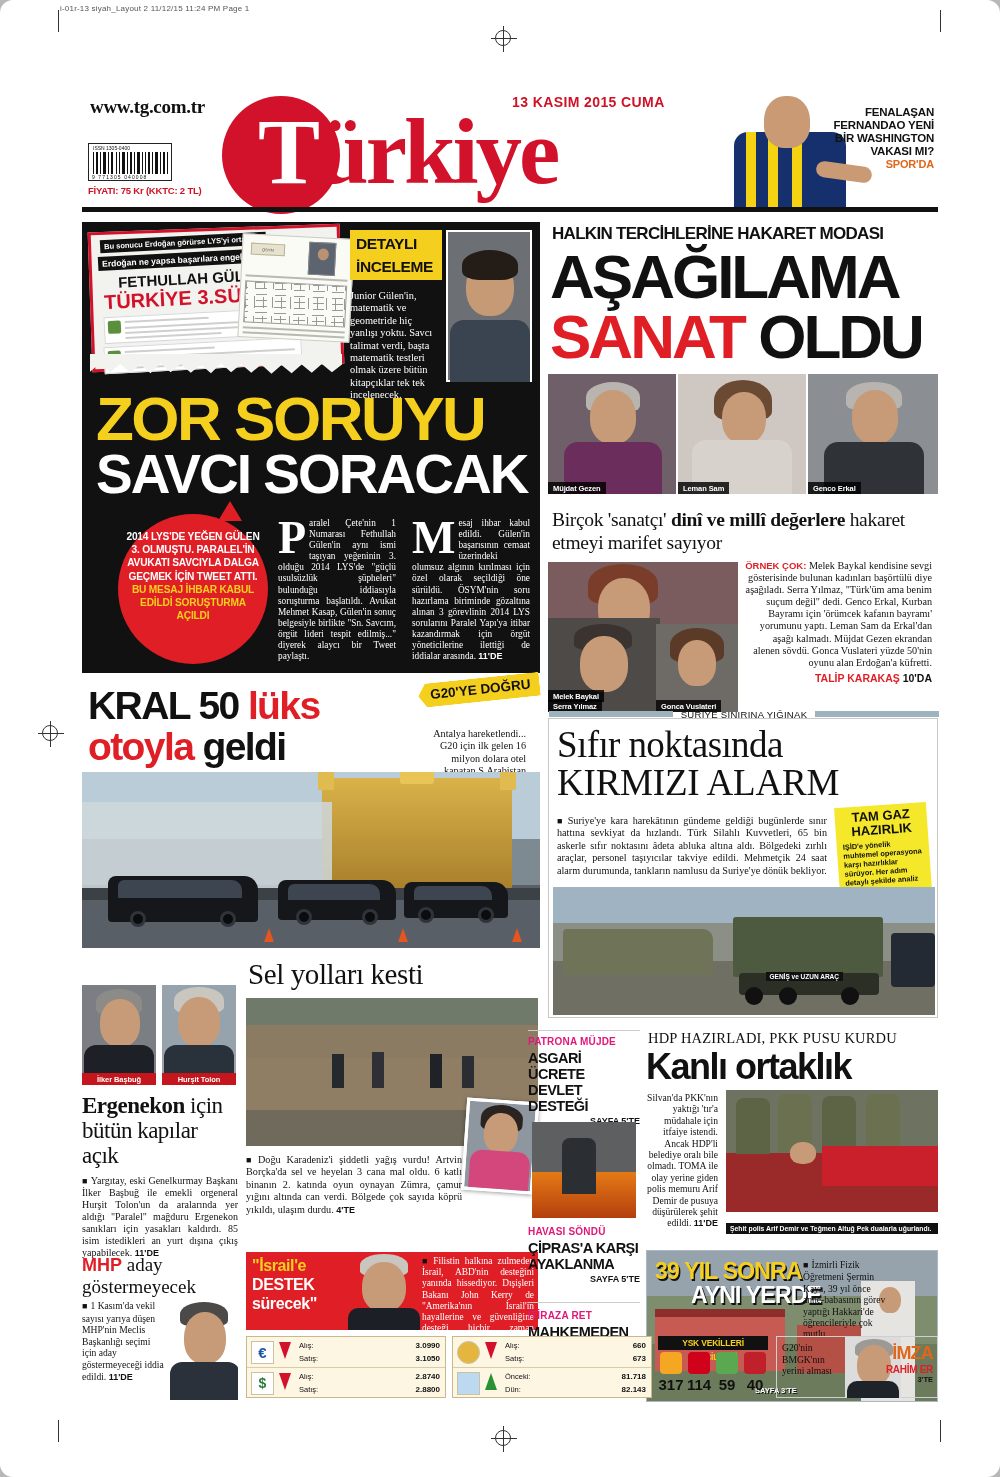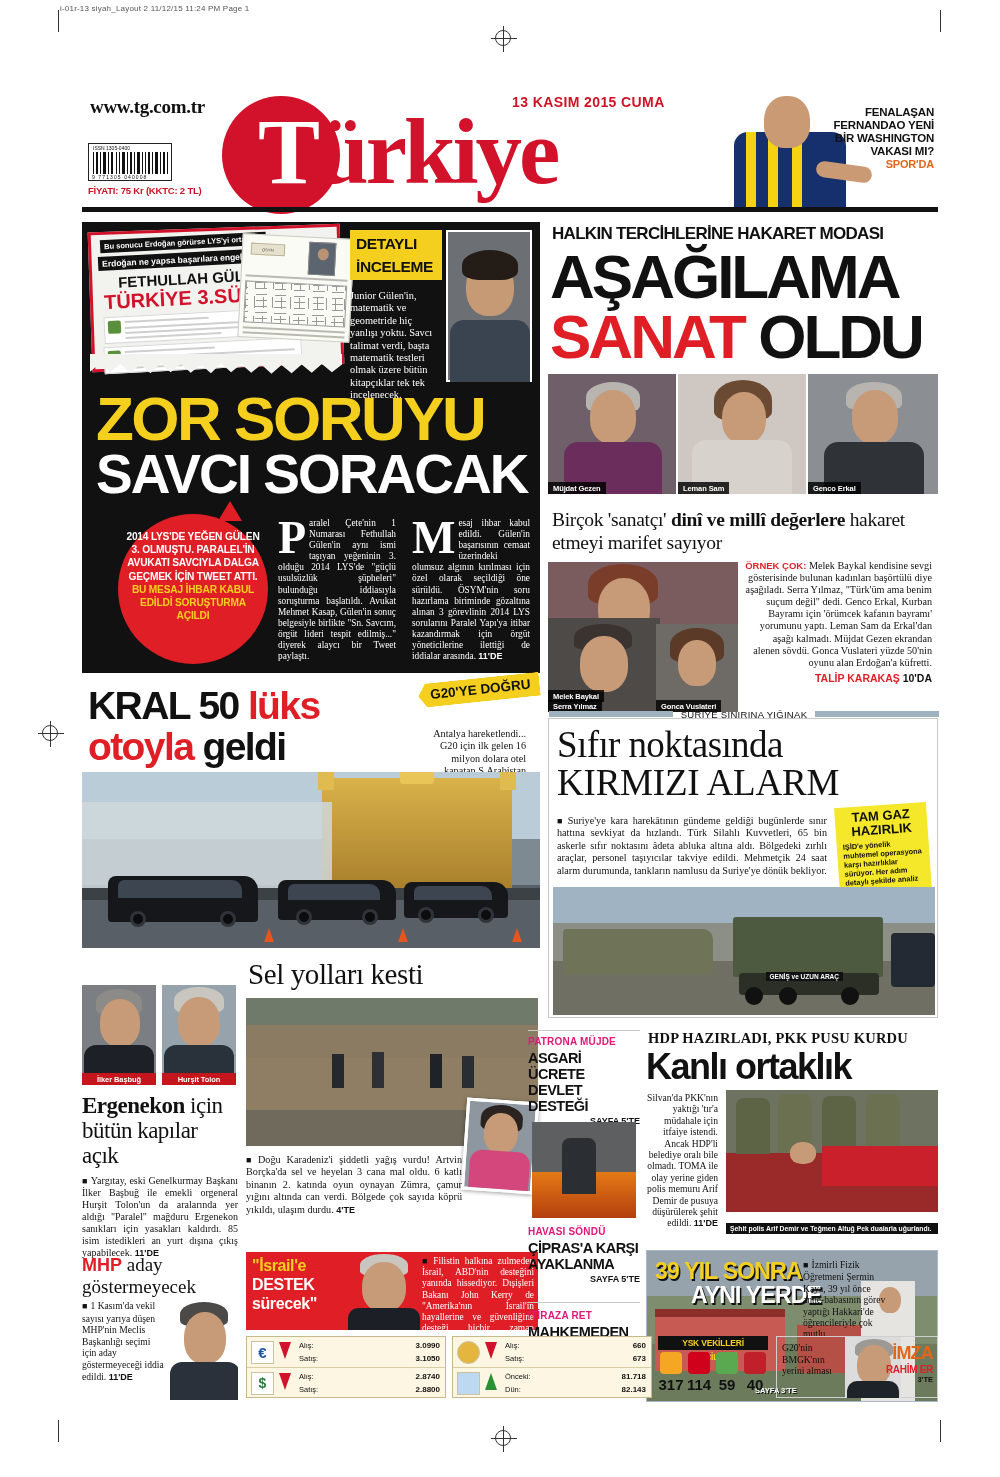--- a/index.html
+++ b/index.html
@@ -6,20 +6,21 @@
   html, body {
     background: #b8b8b8;
     font-family: "Liberation Serif", serif;
   }
   #page {
     position: relative;
     width: 1000px;
     height: 1477px;
     background: #ffffff;
     overflow: hidden;
+    border-radius: 13px;
   }
   .printmark {
     position: absolute;
     font-family: "Liberation Sans", sans-serif;
     font-size: 8px;
     color: #555;
     letter-spacing: .2px;
   }
   .regmark {
     position: absolute;
@@ -486,21 +487,21 @@
   .mini-pg {
     font-family: "Liberation Sans", sans-serif; font-weight: bold;
     font-size: 9px; color: #111; text-align: right;
   }
   .mini-photo { background: #7c7f84; overflow: hidden; }
 
   
   #kanli { left: 646px; top: 1030px; width: 292px; height: 212px; }
   .kanli-k {
     position: absolute; left: 2px; top: 0;
-    font-family: "Liberation Serif", serif; font-size: 14.5px; color: #111; letter-spacing: .2px; font-weight: bold;
+    font-family: "Liberation Serif", serif; font-size: 14.5px; color: #111; letter-spacing: .2px;
   }
   .kanli-h {
     position: absolute; left: 0; top: 18px;
     font-family: "Liberation Sans", sans-serif; font-weight: bold;
     font-size: 36px; line-height: 38px; color: #111; letter-spacing: -1.5px;
   }
   .kanli-body {
     position: absolute; left: 0; top: 62px; width: 72px;
     font-family: "Liberation Serif", serif; font-size: 9.6px; line-height: 11.4px;
     color: #111; text-align: right;

